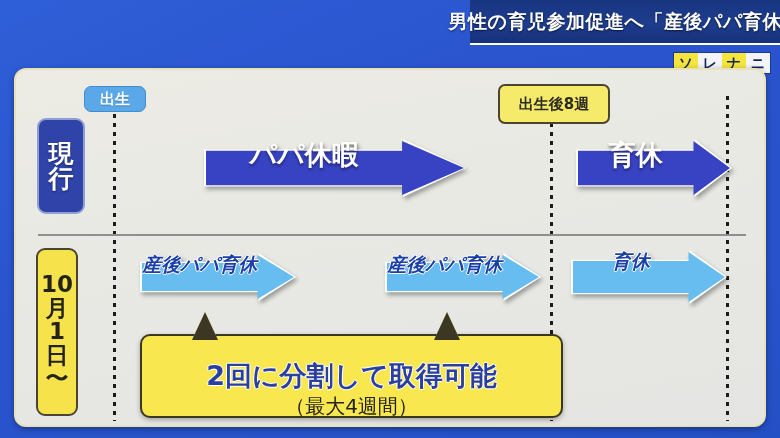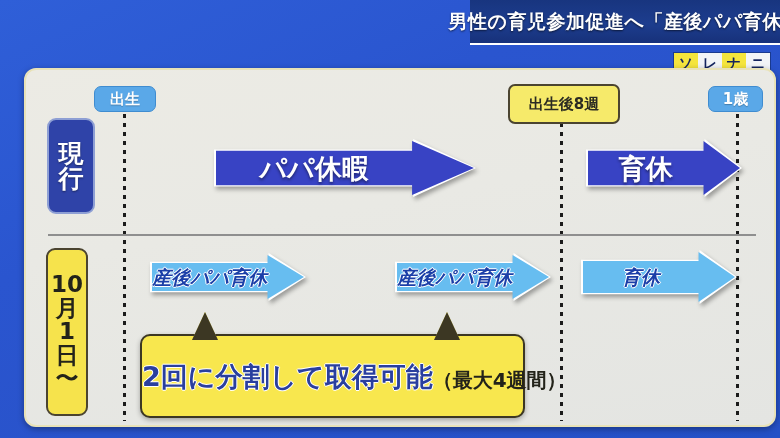--- a/index.html
+++ b/index.html
@@ -58,21 +58,21 @@
     font-weight: bold;
     color: #14245e;
     line-height: 1;
   }
   #logo .logo-cell.y { background: #f5e53c; }
   #logo .logo-cell.w { background: #f2f4f7; }
 
   
   #panel {
     position: absolute;
-    left: 24px;
+    left: 14px;
     top: 68px;
     width: 752px;
     height: 359px;
     background: linear-gradient(170deg, #ecebe4 0%, #e9e9e4 40%, #e4e5e2 100%);
     border: 2px solid #e8e2b8;
     border-radius: 12px;
     box-sizing: border-box;
     box-shadow: 0 2px 6px rgba(0,0,0,0.35);
   }
   #row-divider {
@@ -142,21 +142,21 @@
     color: #23231a;
     border: 2px solid #4b4430;
     font-size: 23px;
   }
   .side-label span { display: block; }
 
   
   .arrow {
     position: absolute;
     display: flex;
-    align-items: center;
+    align-items: flex-start;
     box-sizing: border-box;
     filter: drop-shadow(2px 3px 2px rgba(0,0,0,0.33));
   }
   .arrow .arrow-shape {
     position: absolute;
     inset: 0;
     clip-path: polygon(0% 18%, 76% 18%, 76% 0%, 100% 50%, 76% 100%, 76% 82%, 0% 82%);
   }
   .arrow.navy .arrow-shape {
     background: #3843c4;
@@ -198,45 +198,45 @@
     font-size: 19px;
     text-shadow: 0 1px 0 #ffffff, 1px 0 0 #ffffff, 0 -1px 0 #ffffff, -1px 0 0 #ffffff;
     font-style: italic;
   }
 
   
   #callout {
     position: absolute;
     left: 140px;
     top: 334px;
-    width: 385px;
+    width: 423px;
     height: 84px;
     background: #f8e74e;
     border: 2px solid #3c3723;
     border-radius: 10px;
     box-sizing: border-box;
     display: flex;
-    flex-direction: row;
-    align-items: center;
-    justify-content: flex-start;
+    flex-direction: column;
+    align-items: center;
+    justify-content: flex-end;
     box-shadow: 0 2px 5px rgba(0,0,0,0.3);
     z-index: 5;
   }
   #callout .callout-main {
     font-size: 27px;
     font-weight: bold;
     color: #2a3f9e;
     line-height: 1;
     text-shadow: 0 1px 0 #ffffff, 1px 0 0 #ffffff, 0 -1px 0 #ffffff, -1px 0 0 #ffffff;
     white-space: nowrap;
   }
   #callout .callout-sub {
     margin-top: 7px;
     font-size: 20px;
-    font-weight: bold;
+    font-weight: normal;
     color: #23231a;
     line-height: 1;
     white-space: nowrap;
   }
   .callout-pointer {
     position: absolute;
     width: 0;
     height: 0;
     border-left: 11px solid transparent;
     border-right: 11px solid transparent;
@@ -277,21 +277,20 @@
     <div class="tl-guide" style="left:97px;"></div>
     <div class="tl-guide" style="left:534px;"></div>
     <div class="tl-guide" style="left:710px;"></div>
 
     <div id="row-divider"></div>
 
     <div class="tl-label blue" style="left:68px; top:16px; width:62px; height:26px;">出生</div>
 
     <div class="tl-label yellow" style="left:482px; top:14px; width:112px; height:40px;">出生後8週</div>
 
-    <div class="tl-label blue" style="left:682px; top:16px; width:55px; height:26px;">1歳</div>
 
     <div class="side-label navy" style="left:21px; top:48px; width:48px; height:96px;">
       <span>現</span>
       <span>行</span>
     </div>
 
     <div class="arrow navy" style="left:190px; top:71px; width:258px; height:54px;">
       <div class="arrow-outline"></div>
       <div class="arrow-shape"></div>
       <div class="arrow-label">パパ休暇</div>

